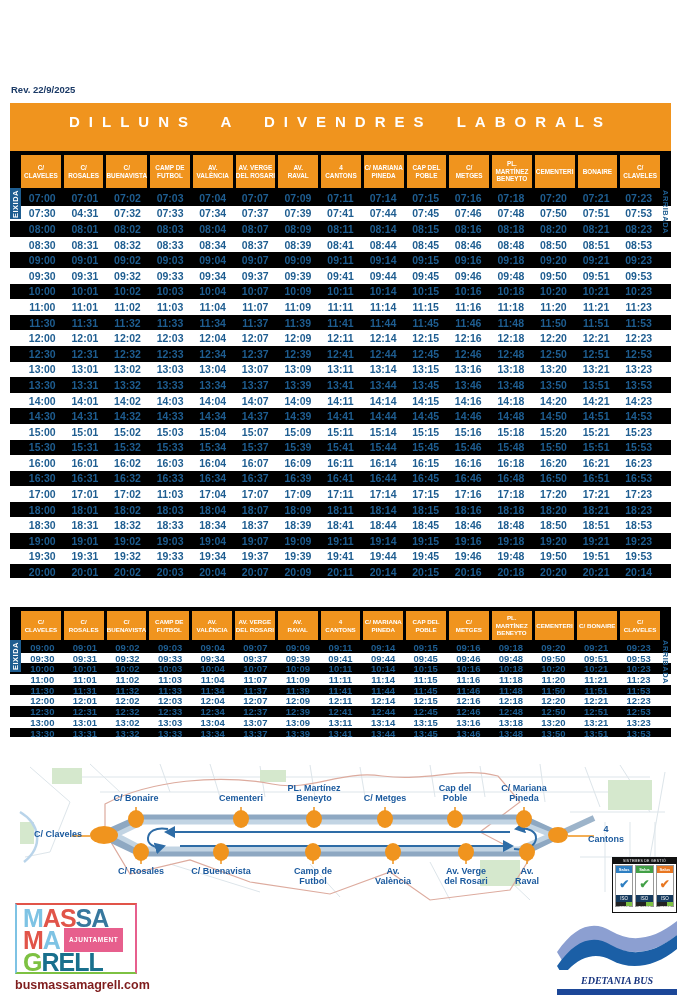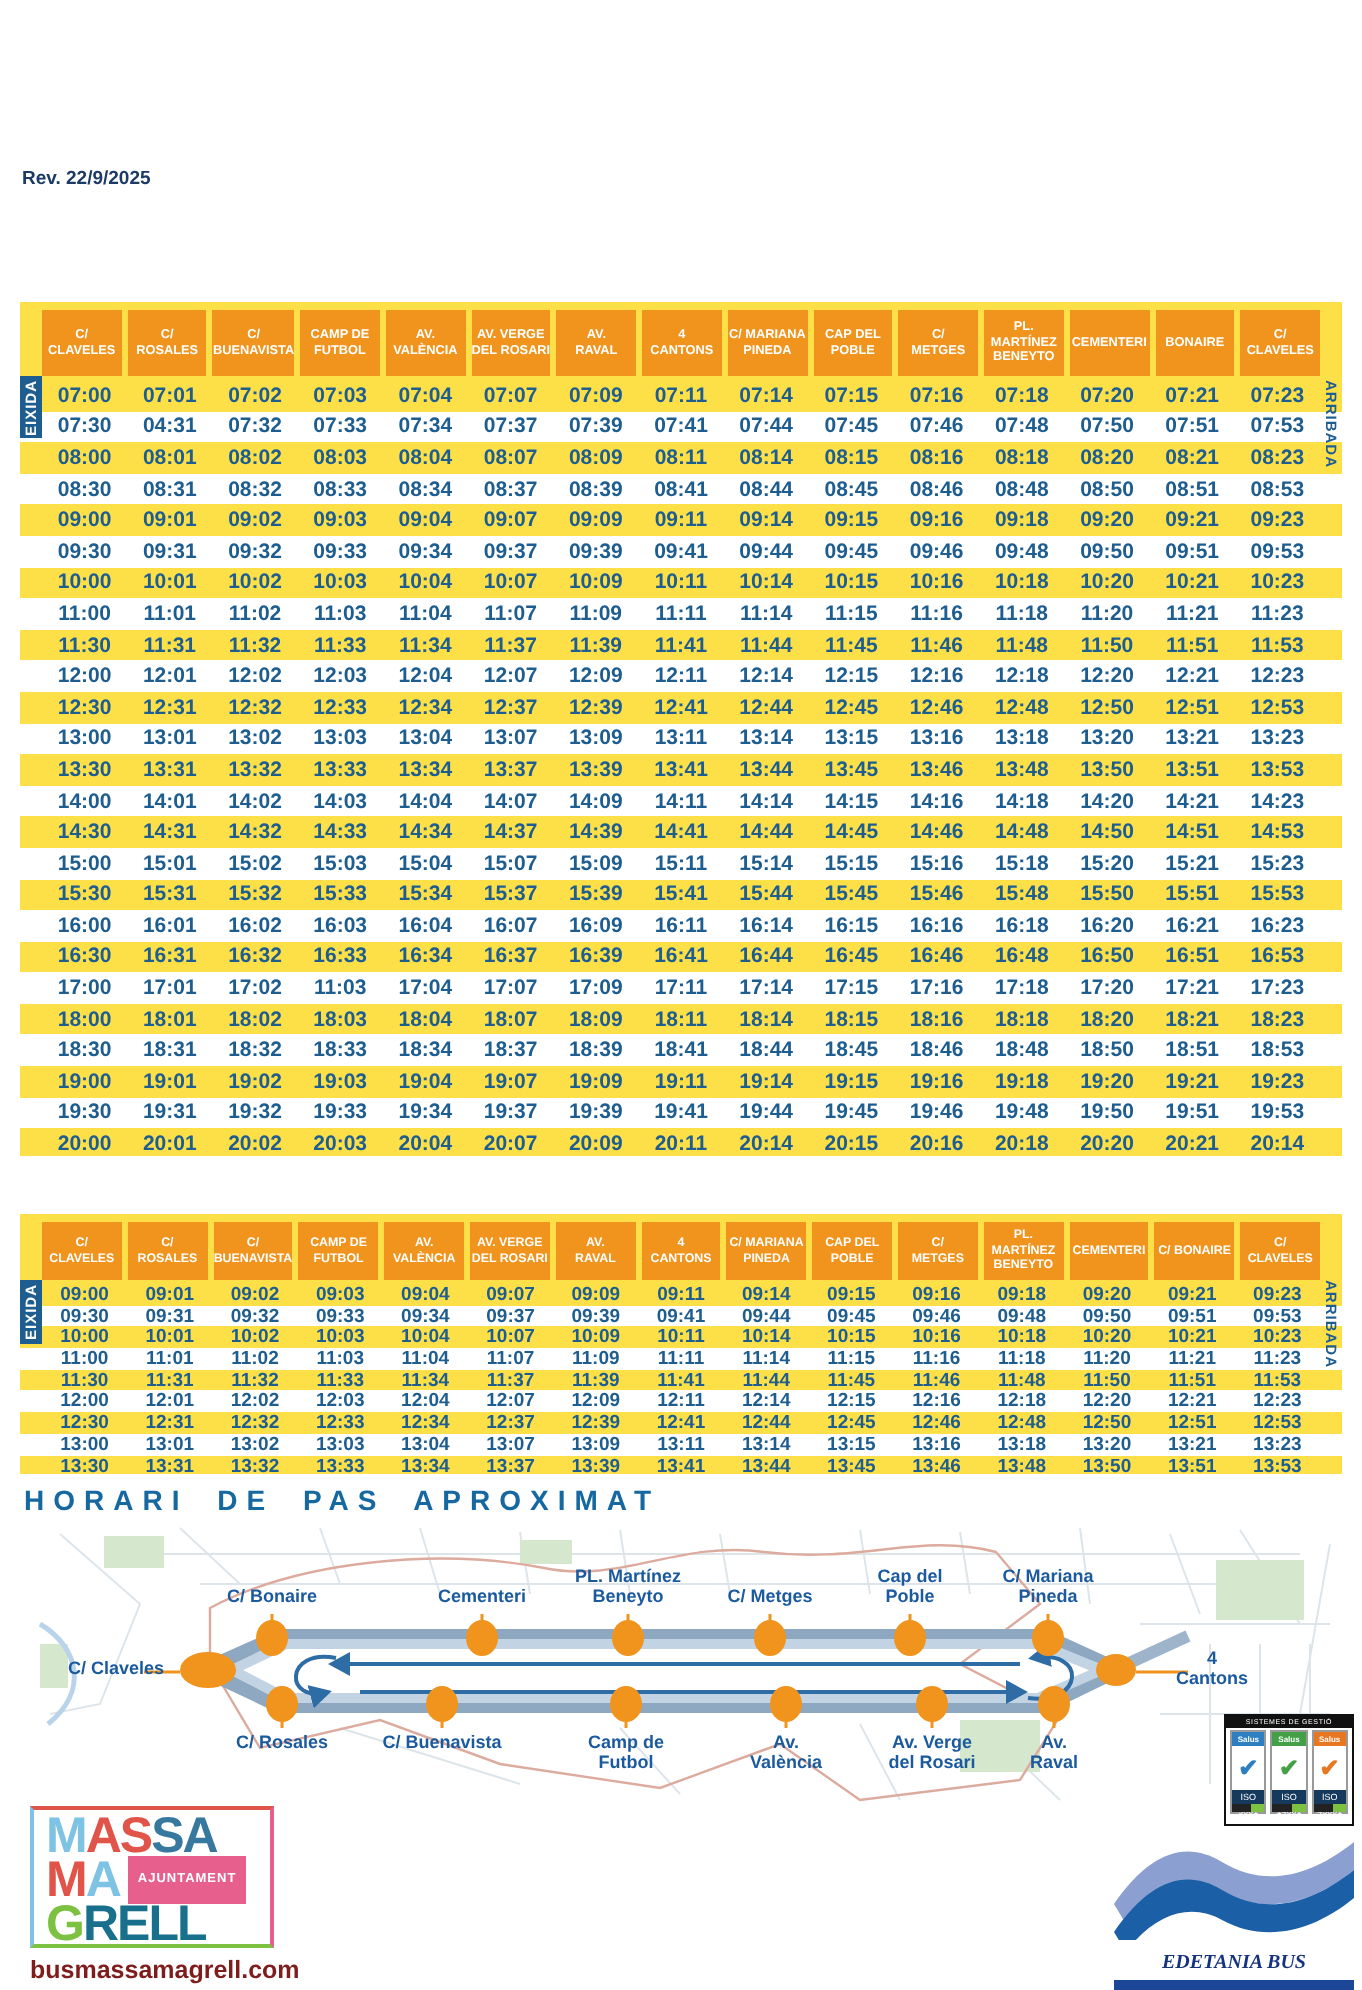--- a/index.html
+++ b/index.html
@@ -12,21 +12,21 @@
   .title-box h1{margin:0;color:#ffffff;font-size:37px;font-weight:bold;letter-spacing:-0.5px;}
   .rev{position:absolute;left:11px;top:84px;font-size:9.5px;font-weight:bold;color:#1b3a66;}
 
   
   .banner{position:absolute;left:10px;width:661px;background:#f0941e;color:#ffffff;
           font-weight:bold;text-align:center;}
   .banner-1{top:103px;height:48px;font-size:15px;letter-spacing:9px;word-spacing:11px;line-height:38px;}
   .banner-2{top:583px;height:24px;font-size:13px;letter-spacing:8px;word-spacing:12px;line-height:25px;}
 
   
-  .ttable{position:absolute;left:10px;width:661px;background:#fde047;padding:2px 11px 0 11px;box-sizing:border-box;}
+  .ttable{position:absolute;left:10px;width:661px;background:#000000;padding:2px 11px 0 11px;box-sizing:border-box;}
   .ttable-1{top:151px;height:427px;}
   .ttable-2{top:607px;height:130px;}
   .thead{display:grid;grid-template-columns:repeat(15,1fr);gap:3px;margin-top:2px;}
   .hcell{background:#f0941e;color:#ffffff;font-weight:bold;text-align:center;
          display:flex;align-items:center;justify-content:center;white-space:pre-line;line-height:1.2;}
   .ttable-1 .hcell{height:33px;font-size:6.4px;}
   .ttable-2 .hcell{height:29px;font-size:6.2px;}
   .tbody{margin-top:2px;}
   .trow{display:grid;grid-template-columns:repeat(15,1fr);margin:0 -11px;padding:0 11px;}
   .ttable-1 .trow{height:15.6px;}
@@ -75,20 +75,21 @@
                  font-size:10px;color:#16337e;text-align:center;margin-top:1px;white-space:nowrap;}
   .edetania-bar{height:8px;background:#1c4798;margin-top:3px;}
 </style>
 </head>
 <body>
 
 <div class="page">
 
   <div class="rev">Rev. 22/9/2025</div>
 
+  <div class="banner banner-1">DILLUNS A DIVENDRES LABORALS</div>
   <div class="ttable ttable-1" id="table-weekday">
     <div class="thead">
         <div class="hcell">C/
 CLAVELES</div>
         <div class="hcell">C/
 ROSALES</div>
         <div class="hcell">C/
 BUENAVISTA</div>
         <div class="hcell">CAMP DE
 FUTBOL</div>
@@ -727,21 +728,20 @@
           <div class="tcell">13:48</div>
           <div class="tcell">13:50</div>
           <div class="tcell">13:51</div>
           <div class="tcell">13:53</div>
         </div>
       </div>
     <div class="vtab">EIXIDA</div>
     <div class="varr">ARRIBADA</div>
   </div>
 
-  <div class="map-title">HORARI DE PAS APROXIMAT</div>
   <div class="map" id="map">
     <svg width="661" height="143" viewBox="0 0 661 143">
       <defs>
         <marker id="ah" markerWidth="7" markerHeight="7" refX="4.5" refY="3" orient="auto">
           <path d="M0,0 L5.5,3 L0,6 Z" fill="#2e6ca6"></path>
         </marker>
       </defs>
 
       <g stroke="#dde5ea" stroke-width="1" fill="none">
         <path d="M20 5 L60 40 L40 90 L15 95"></path>

